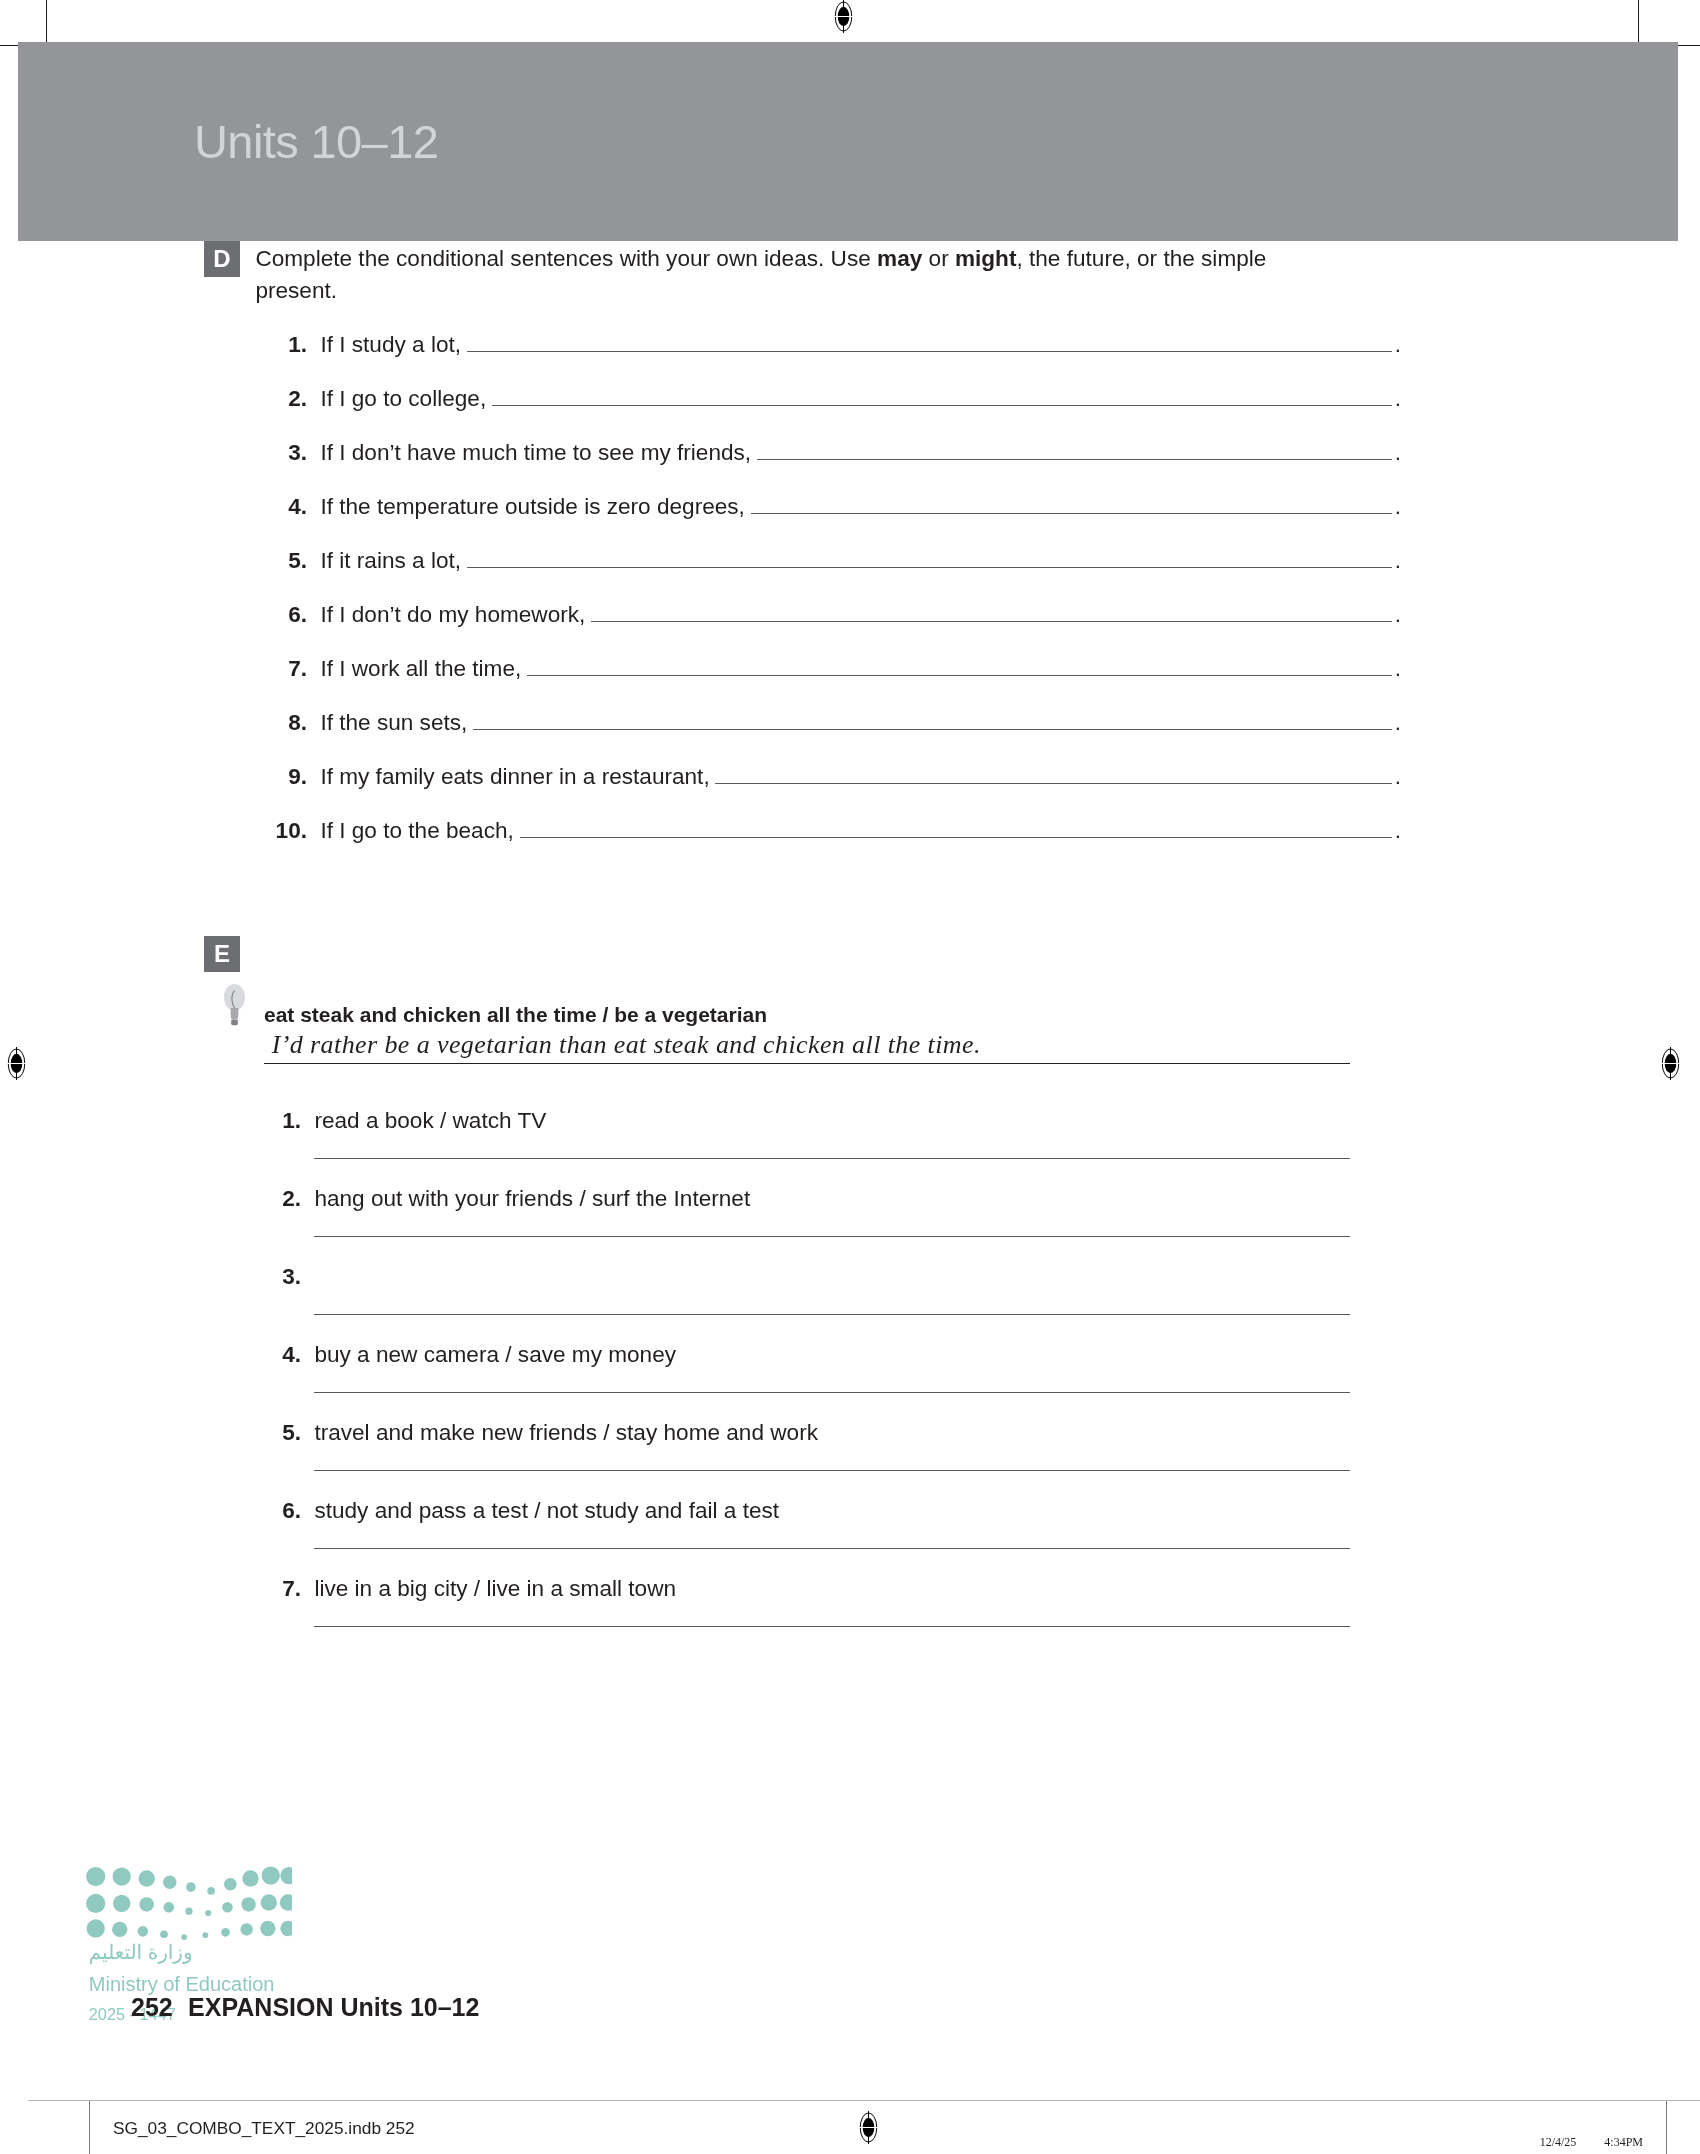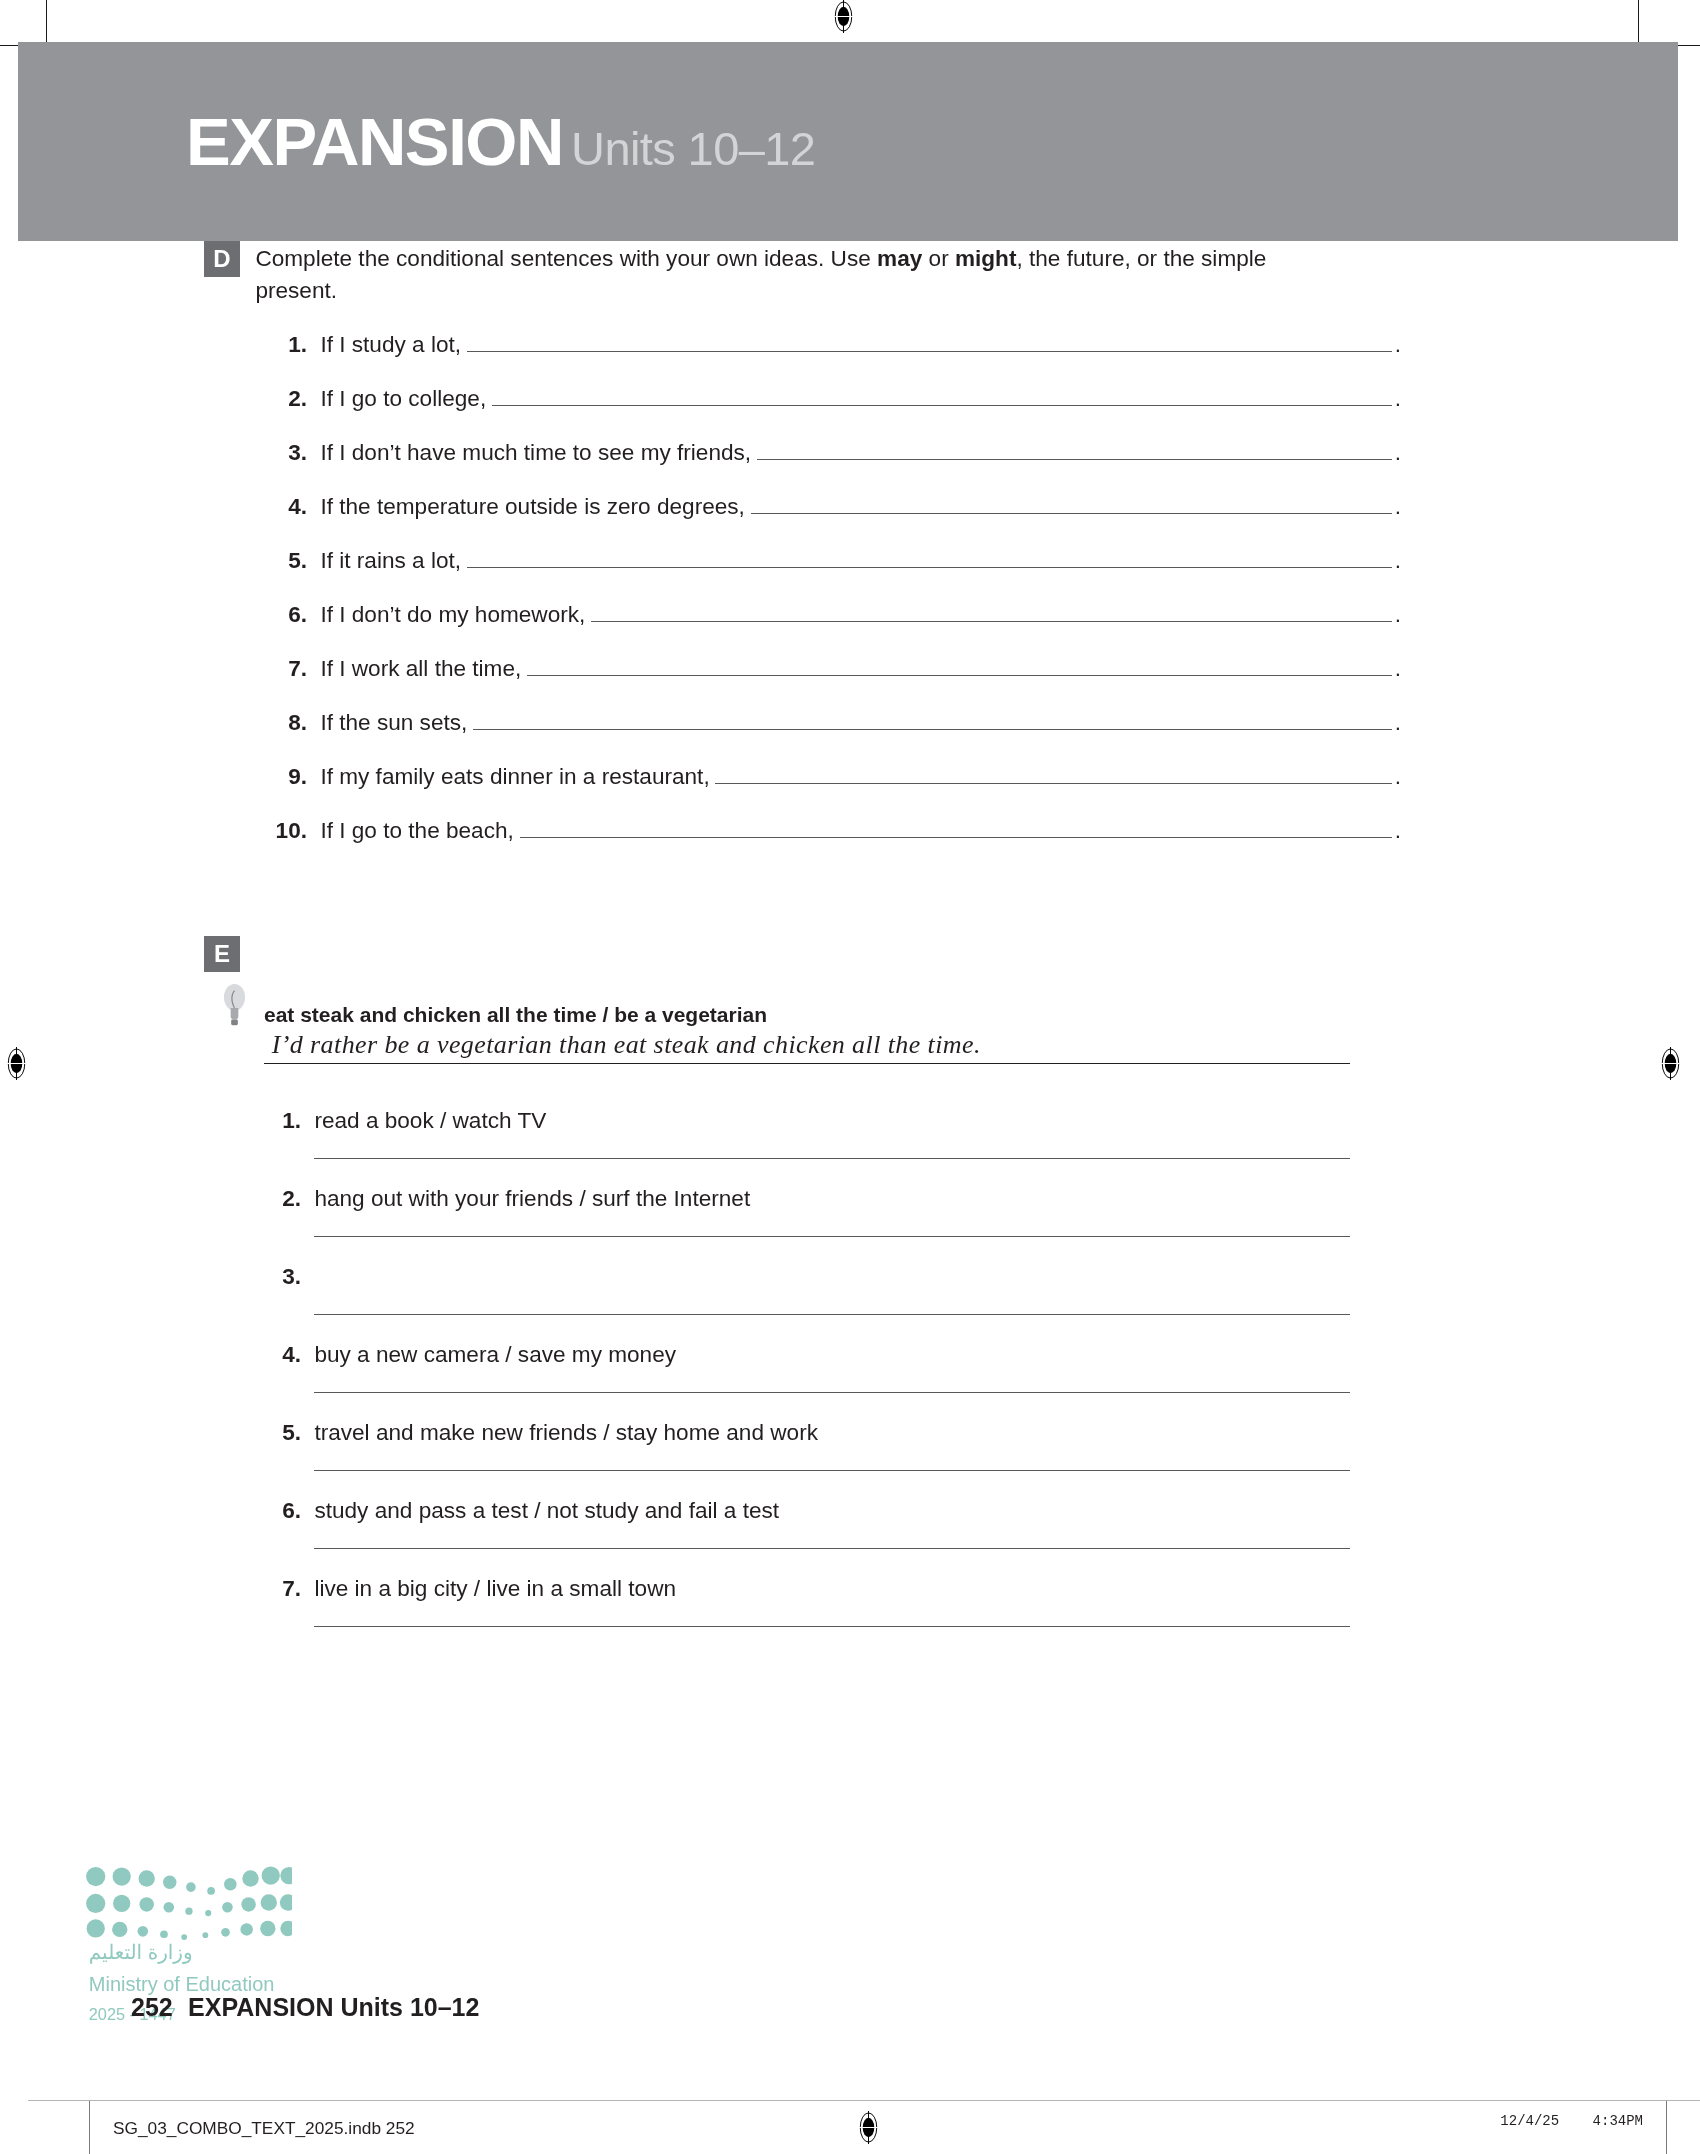--- a/index.html
+++ b/index.html
@@ -295,23 +295,23 @@
     left: 85px;
     top: 17.3px;
     font-family: "Liberation Sans", sans-serif;
     font-size: 17.3px;
     color: #231f20;
     white-space: nowrap;
   }
   #print-date-wrap {
     position: absolute;
     right: 85px;
-    top: 12px;
-    font-family: Liberation Mono, monospace;
-    font-size: 14px;
+    top: 34px;
+    font-family: Liberation Serif, serif;
+    font-size: 12px;
     color: #231f20;
     white-space: nowrap;
   }
   #print-time { margin-left: 25px; }
   #print-bar-reg {
     position: absolute;
     left: 824px;
     top: 9.6px;
     width: 33px;
     height: 33px;
@@ -352,21 +352,20 @@
       <line x1="17" y1="0" x2="17" y2="34" stroke="#000" stroke-width="1"></line>
       <line x1="0" y1="17" x2="34" y2="17" stroke="#000" stroke-width="1"></line>
       <ellipse cx="17" cy="17" rx="8.5" ry="15" fill="none" stroke="#000" stroke-width="1"></ellipse>
       <ellipse cx="17" cy="17" rx="6" ry="10" fill="#000"></ellipse>
       <line x1="0" y1="17" x2="34" y2="17" stroke="#fff" stroke-width="1.2"></line>
     </svg>
   </div>
 
   <div id="header-banner">
     <div id="header-title-wrap">
-      <span id="header-main">EXPANSION</span>
       <span id="header-sub">Units 10–12</span>
     </div>
   </div>
 
   <div id="content">
 
     <div class="exercise-block" style="margin-left:204px;">
       <div class="ex-head">
         <div class="ex-letter">D</div>
         <div class="ex-instruction">

